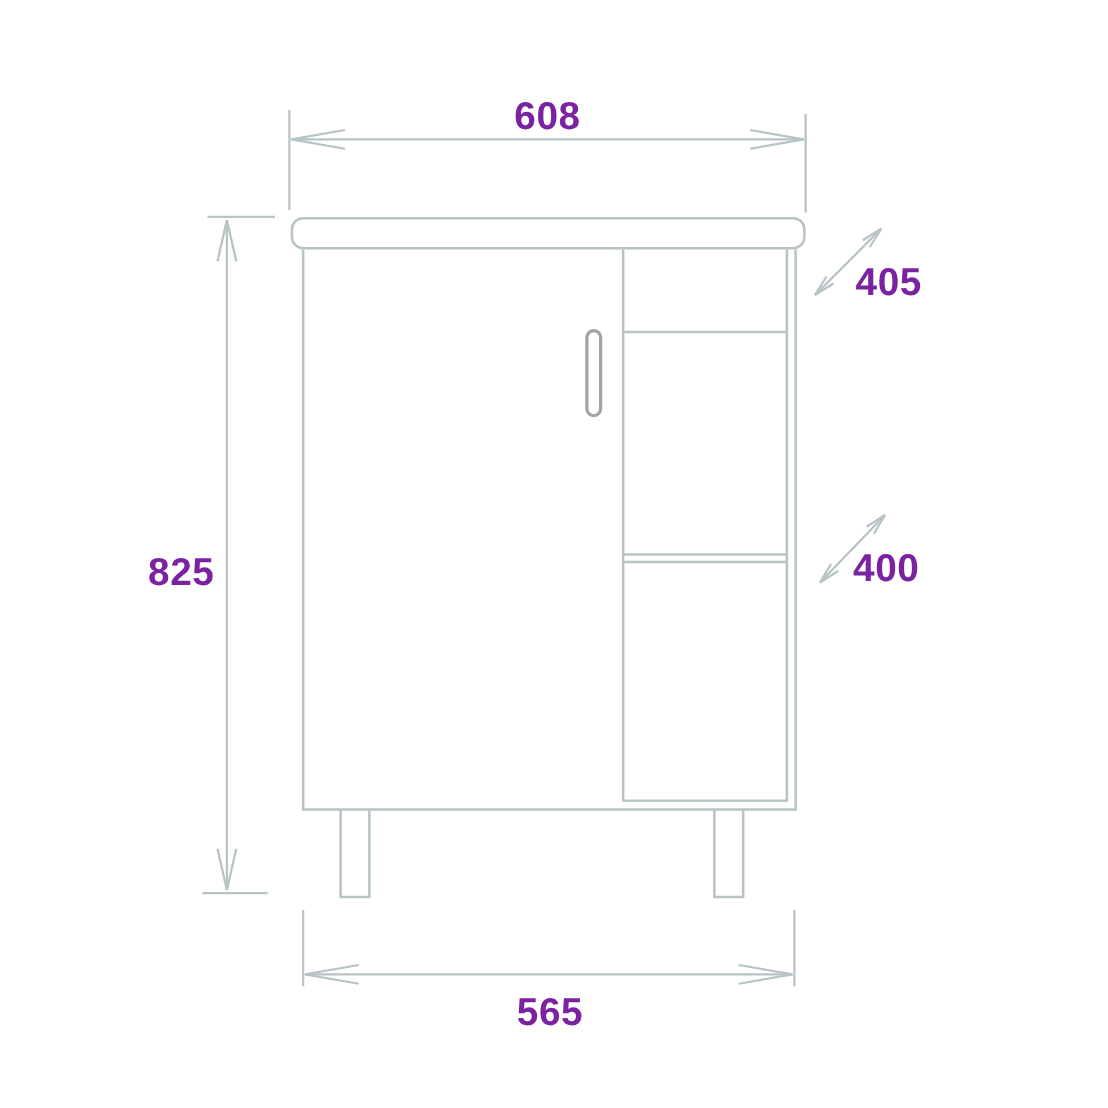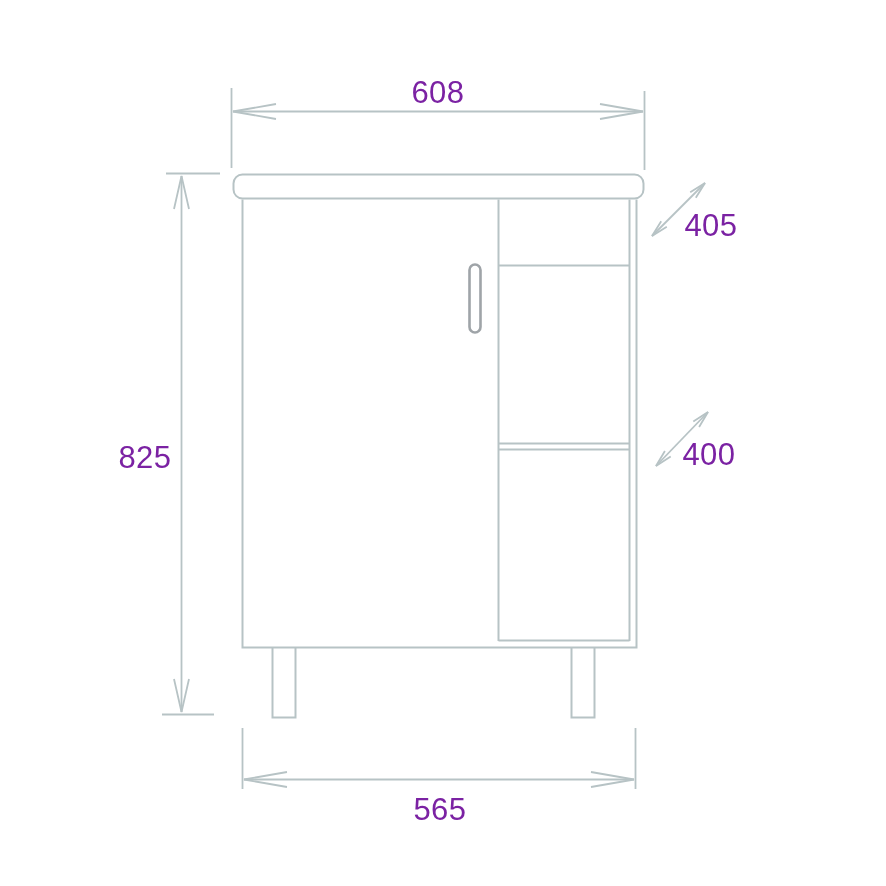--- a/index.html
+++ b/index.html
@@ -9,20 +9,21 @@
     width: 886px;
     height: 886px;
     overflow: hidden;
     font-family: "Liberation Sans", sans-serif;
   }
   .canvas {
     position: relative;
     width: 886px;
     height: 886px;
     background: #ffffff;
+    font-weight: bold;
   }
   svg { display: block; }
   .cab {
     stroke: #b7c3c5;
     stroke-width: 2;
     fill: none;
     stroke-linecap: butt;
     stroke-linejoin: miter;
   }
   .dim {

